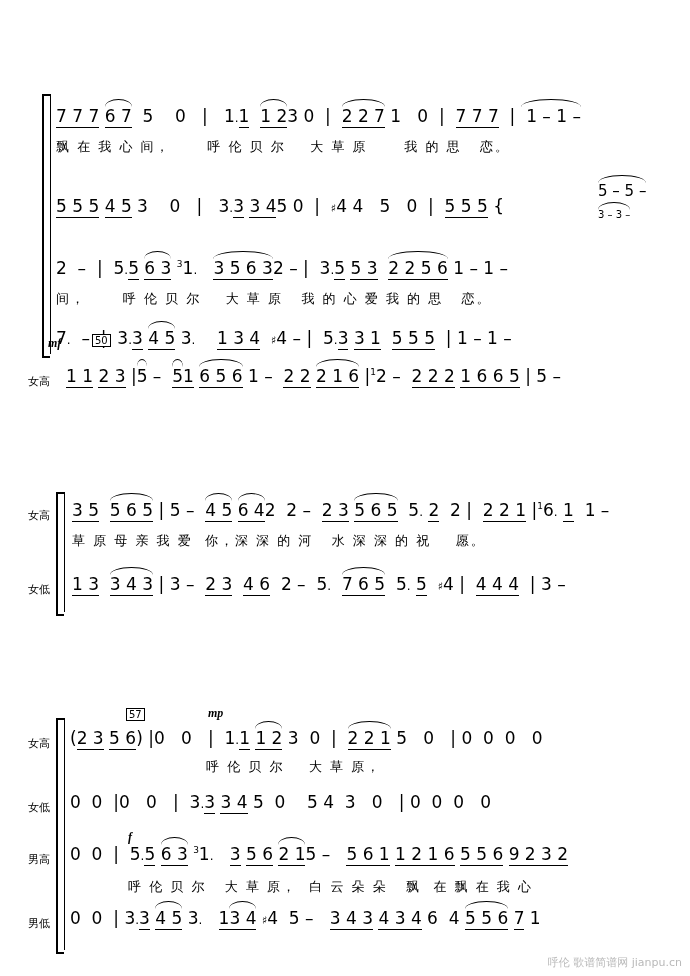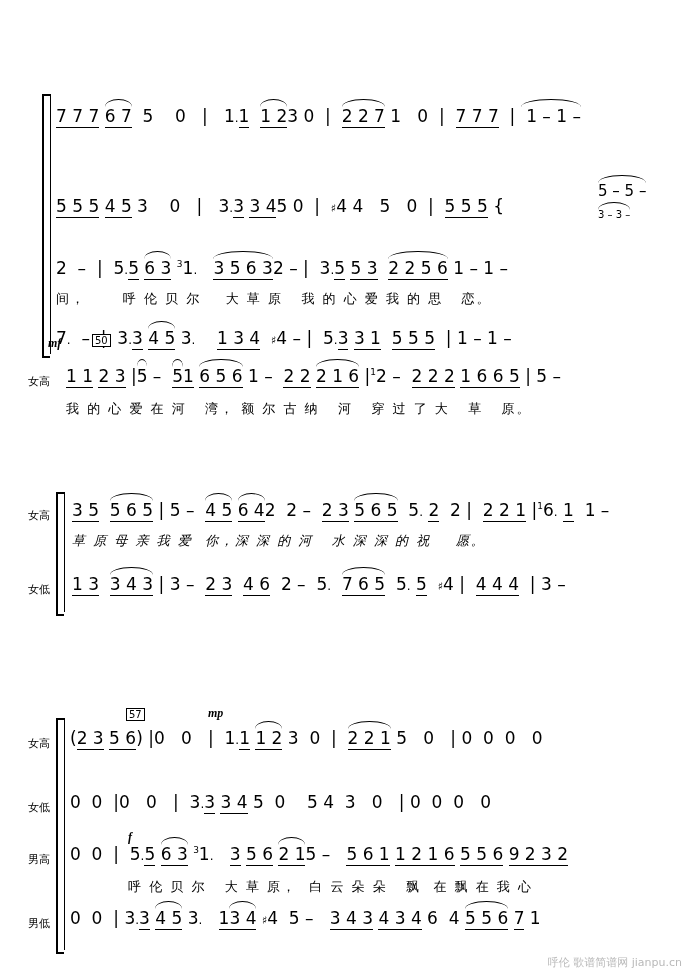--- a/index.html
+++ b/index.html
@@ -93,20 +93,23 @@
     <div class="row num" style="left:56px;top:60px;">
       <span class="grp"><span class="u1">7 7 7</span></span>
       <span class="grp"><span class="arc"></span><span class="u1">6 7</span></span>
       &nbsp;5&nbsp;&nbsp;&nbsp;&nbsp;0&nbsp;&nbsp;&nbsp;|&nbsp;&nbsp;
       1<span style="font-size:12px">.</span><span class="u1">1</span>&nbsp;
       <span class="grp"><span class="arc"></span><span class="u1">1 2</span></span>3&nbsp;0&nbsp;&nbsp;|
       &nbsp;<span class="grp"><span class="arc"></span><span class="u1">2 2 7</span></span>&nbsp;1&nbsp;&nbsp;&nbsp;0&nbsp;&nbsp;|
       &nbsp;<span class="u1">7 7 7</span>&nbsp;&nbsp;|
       <span class="grp"><span class="arc"></span>&nbsp;1&nbsp;–&nbsp;1&nbsp;–</span>
     </div>
+    <div class="row lyric" style="left:56px;top:92px;letter-spacing:2px;">
+      飘 在 我 心 间， &nbsp;&nbsp;&nbsp;&nbsp;&nbsp;呼 伦 贝 尔 &nbsp;&nbsp;&nbsp;大 草 原 &nbsp;&nbsp;&nbsp;&nbsp;&nbsp;我 的 思 &nbsp;&nbsp;恋。
+    </div>
 
     <div class="row num" style="left:56px;top:150px;">
       <span class="u1">5 5 5</span>&nbsp;<span class="u1">4 5</span>&nbsp;3&nbsp;&nbsp;&nbsp;&nbsp;0&nbsp;&nbsp;&nbsp;|&nbsp;&nbsp;
       3<span style="font-size:12px">.</span><span class="u1">3</span>&nbsp;<span class="u1">3 4</span>5&nbsp;0&nbsp;&nbsp;|
       &nbsp;<span style="font-size:11px">♯</span>4 4&nbsp;&nbsp;&nbsp;5&nbsp;&nbsp;&nbsp;0&nbsp;&nbsp;|
       &nbsp;<span class="u1">5 5 5</span>&nbsp;{
     </div>
     <div class="row num" style="left:598px;top:136px;font-size:15px;">
       <span class="grp"><span class="arc"></span>5 – 5 –</span>
     </div>
@@ -139,37 +142,34 @@
     <div class="mark" style="position:absolute;left:48px;top:2px;">mf</div>
     <div class="rehearsal" style="position:absolute;left:92px;top:0px;">50</div>
     <div class="voice" style="position:absolute;left:28px;top:40px;">女高</div>
 
     <div class="row num" style="left:66px;top:32px;">
       <span class="u1">1 1</span>&nbsp;<span class="u1">2 3</span>&nbsp;|<span class="grp"><span class="arc"></span>5</span>&nbsp;–&nbsp;
       <span class="grp"><span class="arc"></span><span class="u1">5</span></span><span class="u1">1</span>&nbsp;<span class="grp"><span class="arc"></span><span class="u1">6 5 6</span></span>&nbsp;1&nbsp;–&nbsp;
       <span class="u1">2 2</span>&nbsp;<span class="grp"><span class="arc"></span><span class="u1">2 1 6</span></span>&nbsp;|<span class="smallnum">1</span>2&nbsp;–&nbsp;
       <span class="u1">2 2 2</span>&nbsp;<span class="u1">1 6 6 5</span>&nbsp;|&nbsp;5&nbsp;–
     </div>
-    <div class="row lyric" style="left:66px;top:66px;letter-spacing:2px;">
-      我 的 心 爱 在 河 &nbsp;&nbsp;湾， 额 尔 古 纳 &nbsp;&nbsp;河 &nbsp;&nbsp;穿 过 了 大 &nbsp;&nbsp;草 &nbsp;&nbsp;原。
-    </div>
   </div>
 
   <div class="system" style="left:0;top:486px;width:690px;height:150px;">
     <div class="brace" style="left:56px;top:6px;height:120px;"></div>
     <div class="brace-thin" style="left:64px;top:6px;height:120px;border-left:1.5px solid #000;"></div>
 
     <div class="voice" style="position:absolute;left:28px;top:22px;">女高</div>
     <div class="row num" style="left:72px;top:14px;">
       <span class="u1">3 5</span>&nbsp;&nbsp;<span class="grp"><span class="arc"></span><span class="u1">5 6 5</span></span>&nbsp;|&nbsp;5&nbsp;–&nbsp;
       <span class="grp"><span class="arc"></span><span class="u1">4 5</span></span>&nbsp;<span class="grp"><span class="arc"></span><span class="u1">6 4</span></span>2&nbsp;&nbsp;2&nbsp;–&nbsp;
       <span class="u1">2 3</span>&nbsp;<span class="grp"><span class="arc"></span><span class="u1">5 6 5</span></span>&nbsp;&nbsp;5<span style="font-size:12px">.</span>&nbsp;<span class="u1">2</span>&nbsp;&nbsp;2&nbsp;|&nbsp;
       <span class="u1">2 2 1</span>&nbsp;|<span class="smallnum">1</span>6<span style="font-size:12px">.</span>&nbsp;<span class="u1">1</span>&nbsp;&nbsp;1&nbsp;–
     </div>
-    <div class="row lyric" style="left:72px;top:46px;letter-spacing:2px;font-style:italic;">
+    <div class="row lyric" style="left:72px;top:46px;letter-spacing:2px;">
       草 原 母 亲 我 爱 &nbsp;你，深 深 的 河 &nbsp;&nbsp;水 深 深 的 祝 &nbsp;&nbsp;&nbsp;愿。
     </div>
 
     <div class="voice" style="position:absolute;left:28px;top:96px;">女低</div>
     <div class="row num" style="left:72px;top:88px;">
       <span class="u1">1 3</span>&nbsp;&nbsp;<span class="grp"><span class="arc"></span><span class="u1">3 4 3</span></span>&nbsp;|&nbsp;3&nbsp;–&nbsp;
       <span class="u1">2 3</span>&nbsp;&nbsp;<span class="u1">4 6</span>&nbsp;&nbsp;2&nbsp;–&nbsp;
       5<span style="font-size:12px">.</span>&nbsp;&nbsp;<span class="grp"><span class="arc"></span><span class="u1">7 6 5</span></span>&nbsp;&nbsp;5<span style="font-size:12px">.</span>&nbsp;<span class="u1">5</span>&nbsp;&nbsp;<span style="font-size:11px">♯</span>4&nbsp;|&nbsp;
       <span class="u1">4 4 4</span>&nbsp;&nbsp;|&nbsp;3&nbsp;–
     </div>
@@ -180,20 +180,23 @@
     <div class="brace-thin" style="left:64px;top:18px;height:232px;border-left:1.5px solid #000;"></div>
 
     <div class="rehearsal" style="position:absolute;left:126px;top:8px;">57</div>
     <div class="mark" style="position:absolute;left:208px;top:6px;">mp</div>
 
     <div class="voice" style="position:absolute;left:28px;top:36px;">女高</div>
     <div class="row num" style="left:70px;top:28px;">
       (<span class="u1">2 3</span>&nbsp;<span class="u1">5 6</span>)&nbsp;|0&nbsp;&nbsp;&nbsp;0&nbsp;&nbsp;&nbsp;|&nbsp;
       1<span style="font-size:12px">.</span><span class="u1">1</span>&nbsp;<span class="grp"><span class="arc"></span><span class="u1">1 2</span></span>&nbsp;3&nbsp;&nbsp;0&nbsp;&nbsp;|
       &nbsp;<span class="grp"><span class="arc"></span><span class="u1">2 2 1</span></span>&nbsp;5&nbsp;&nbsp;&nbsp;0&nbsp;&nbsp;&nbsp;|&nbsp;0&nbsp;&nbsp;0&nbsp;&nbsp;0&nbsp;&nbsp;&nbsp;0
+    </div>
+    <div class="row lyric" style="left:206px;top:58px;letter-spacing:2px;">
+      呼 伦 贝 尔 &nbsp;&nbsp;&nbsp;大 草 原，
     </div>
 
     <div class="voice" style="position:absolute;left:28px;top:100px;">女低</div>
     <div class="row num" style="left:70px;top:92px;">
       0&nbsp;&nbsp;0&nbsp;&nbsp;|0&nbsp;&nbsp;&nbsp;0&nbsp;&nbsp;&nbsp;|&nbsp;
       3<span style="font-size:12px">.</span><span class="u1">3</span>&nbsp;<span class="u1">3 4</span>&nbsp;5&nbsp;&nbsp;0&nbsp;&nbsp;&nbsp;
       5&nbsp;4&nbsp;&nbsp;3&nbsp;&nbsp;&nbsp;0&nbsp;&nbsp;&nbsp;|&nbsp;0&nbsp;&nbsp;0&nbsp;&nbsp;0&nbsp;&nbsp;&nbsp;0
     </div>
 
     <div class="voice" style="position:absolute;left:28px;top:152px;">男高</div>

